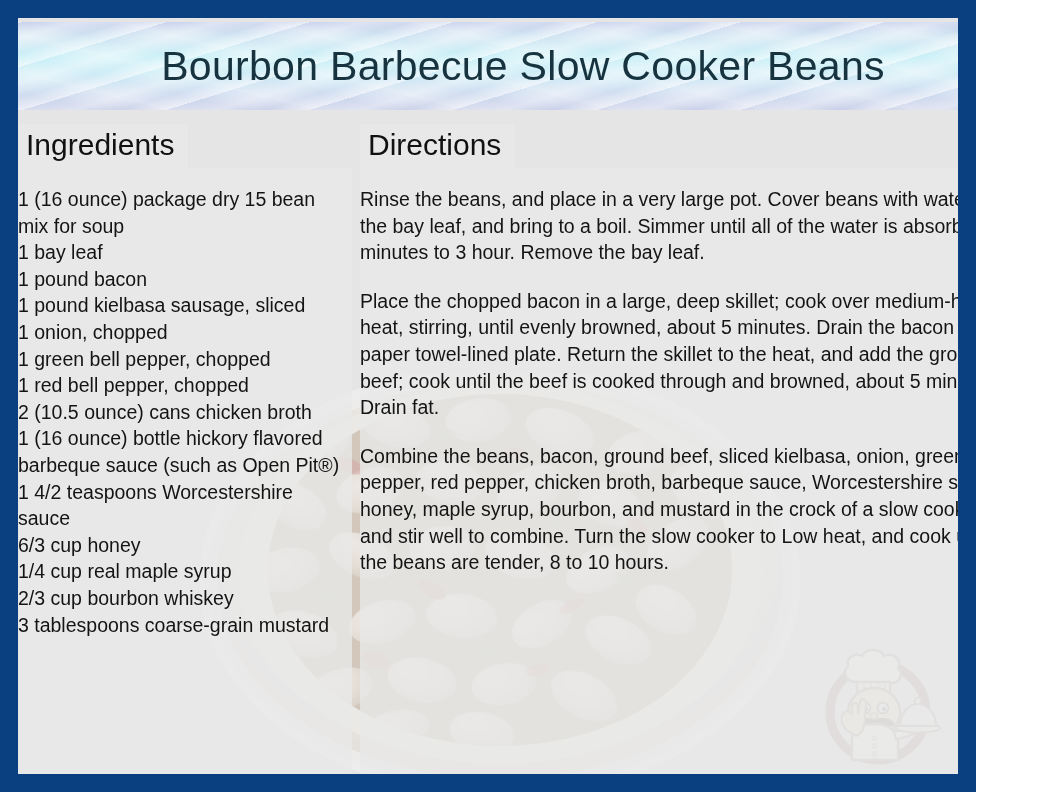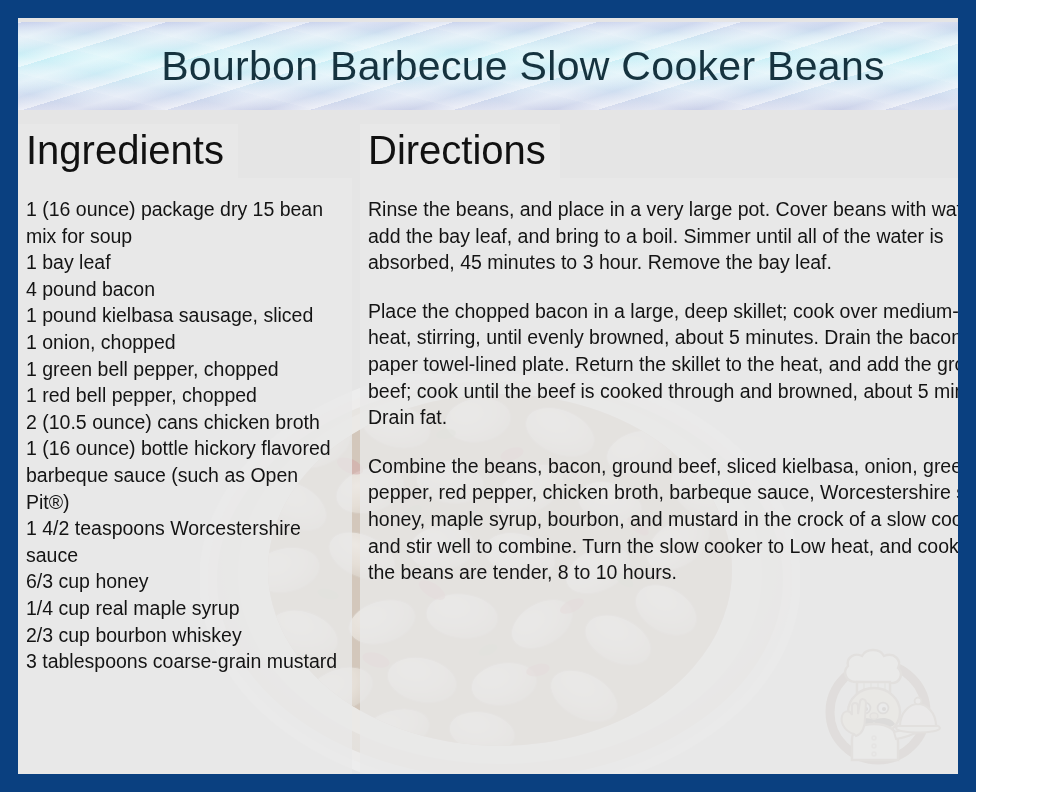--- a/index.html
+++ b/index.html
@@ -84,34 +84,34 @@
   .column {
     position: absolute;
     top: 0;
   }
   #col-ingredients { left: 0px;   width: 334px; }
   #col-directions  { left: 342px; width: 668px; }
 
   .section-head {
     display: inline-block;
     background: #e8e8e8;
-    font-size: 40px;
+    font-size: 30px;
     color: #111111;
     padding: 6px 14px 8px 8px;
     line-height: 1.0;
     margin: 0;
     font-weight: normal;
     position: relative;
     z-index: 2;
   }
   .section-body {
     background: rgba(232,232,232,0.80);
     position: relative;
     z-index: 1;
-    padding: 18px 10px 14px 8px;
+    padding: 18px 10px 14px 0;
     box-sizing: border-box;
   }
   #col-ingredients .section-body { min-height: 610px; }
   #col-directions  .section-body { min-height: 606px; }
 
   
   #ingredient-list {
     list-style: none;
     margin: 0;
     padding: 0;
@@ -239,21 +239,21 @@
   </svg>
 
   <div id="columns">
 
     <section class="column" id="col-ingredients">
       <h2 class="section-head">Ingredients</h2>
       <div class="section-body">
         <ul id="ingredient-list">
           <li>1 (16 ounce) package dry 15 bean mix for soup</li>
           <li>1 bay leaf</li>
-          <li>4 pound bacon</li>
+          <li>1 pound bacon</li>
           <li>1 pound kielbasa sausage, sliced</li>
           <li>1 onion, chopped</li>
           <li>1 green bell pepper, chopped</li>
           <li>1 red bell pepper, chopped</li>
           <li>2 (10.5 ounce) cans chicken broth</li>
           <li>1 (16 ounce) bottle hickory flavored barbeque sauce (such as Open Pit®)</li>
           <li>1 4/2 teaspoons Worcestershire sauce</li>
           <li>6/3 cup honey</li>
           <li>1/4 cup real maple syrup</li>
           <li>2/3 cup bourbon whiskey</li>

